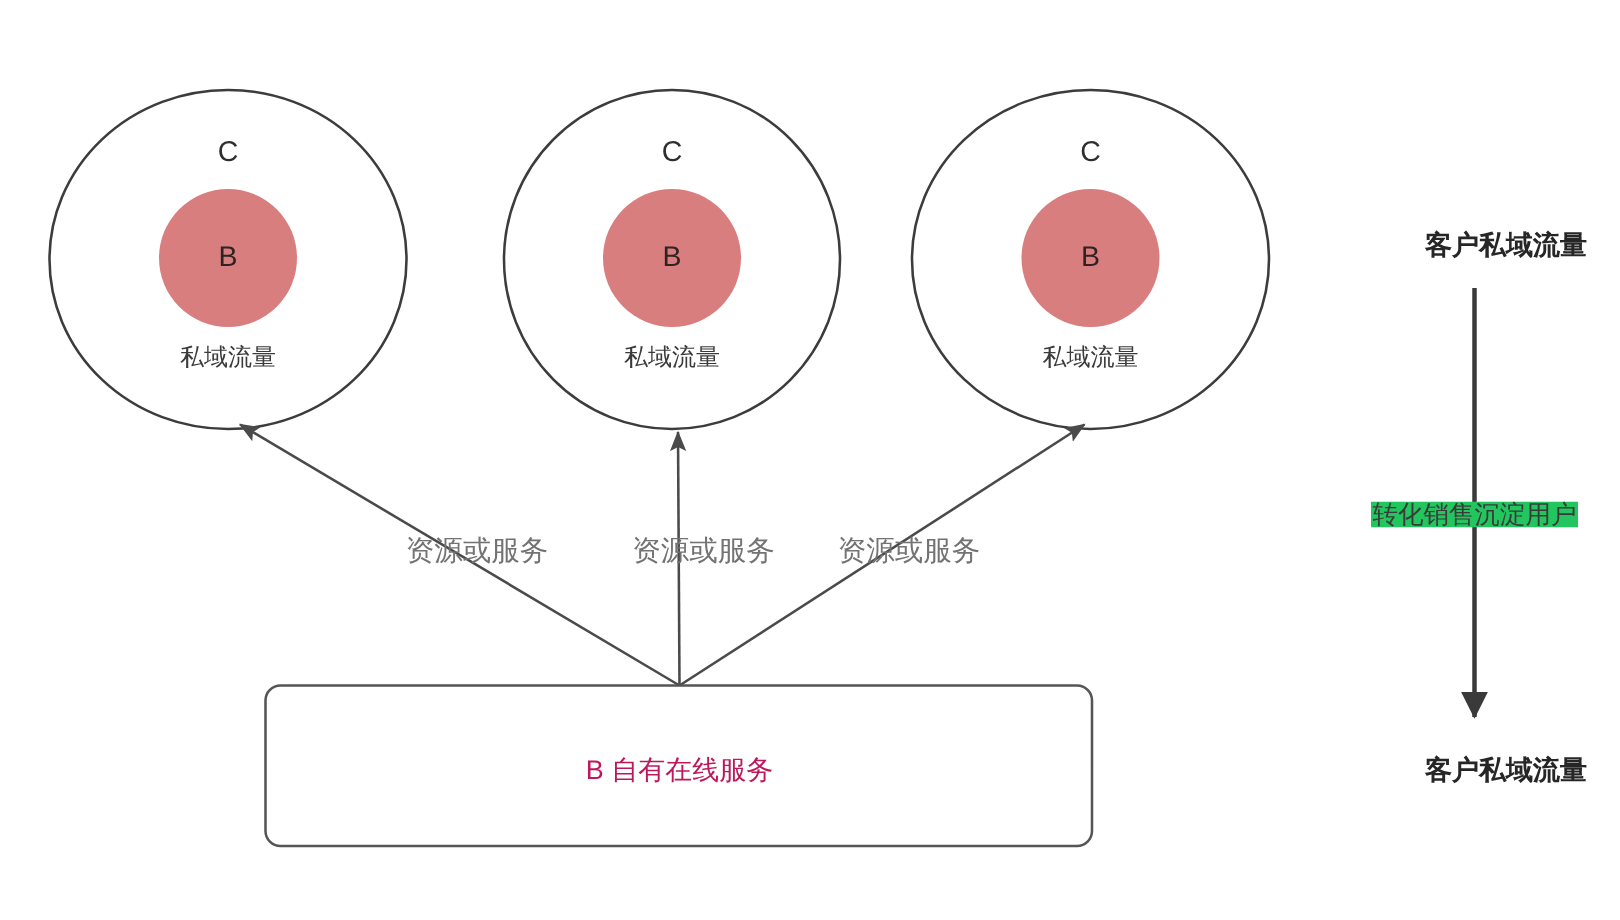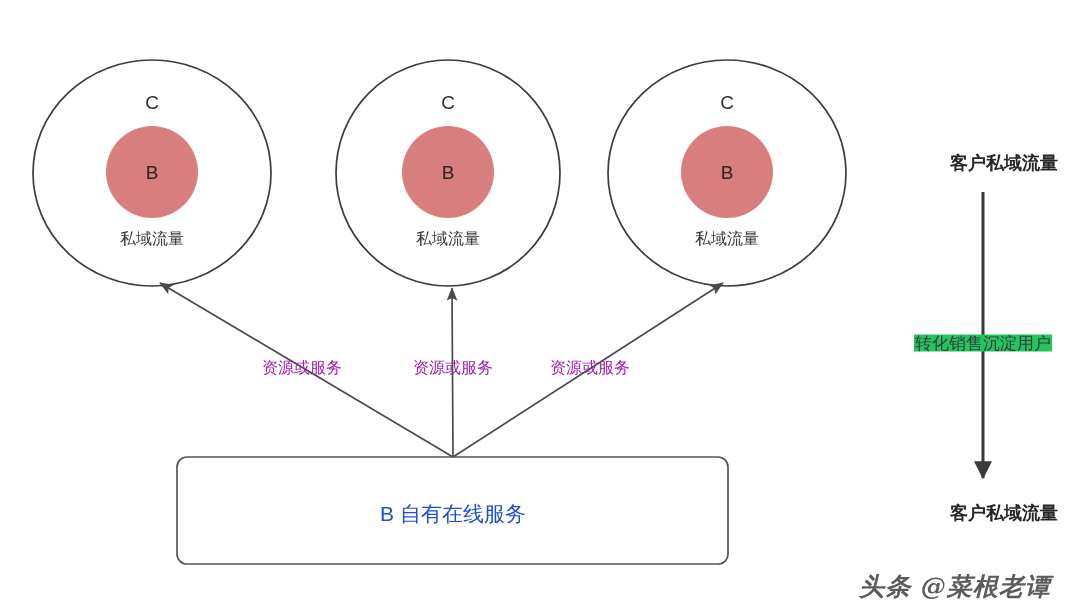--- a/index.html
+++ b/index.html
@@ -38,26 +38,27 @@
   }
   .label-b {
     font-size: 19px;
     color: #2e2222;
   }
   .label-private {
     font-size: 16px;
     color: #3a3a3a;
   }
   .label-edge {
-    font-size: 16px;
-    color: #a21caf;
+    font-size: 19px;
+    color: #737373;
+    margin-left: 16px;
   }
   .label-box {
-    font-size: 21px;
-    color: #1d4ed8;
+    font-size: 18px;
+    color: #be185d;
   }
   .label-side-bold {
     font-size: 18px;
     font-weight: bold;
     color: #262626;
     margin-left: 21px;
   }
   .label-side-mid {
     font-size: 17px;
     color: #3a3a3a;
@@ -124,15 +125,14 @@
   <div class="txt label-edge" id="edge-label-0" style="left: 302px; top: 368px;">资源或服务</div>
   <div class="txt label-edge" id="edge-label-1" style="left: 453px; top: 368px;">资源或服务</div>
   <div class="txt label-edge" id="edge-label-2" style="left: 590px; top: 368px;">资源或服务</div>
 
   <div class="txt label-box" id="service-box-label" style="left: 453px; top: 513px;">B 自有在线服务</div>
 
   <div class="txt label-side-bold" id="flow-top-label" style="left: 983px; top: 163px;">客户私域流量</div>
   <div class="txt label-side-mid" id="flow-middle-label" style="left: 983px; top: 343px;">转化销售沉淀用户</div>
   <div class="txt label-side-bold" id="flow-bottom-label" style="left: 983px; top: 513px;">客户私域流量</div>
 
-  <div class="watermark" id="watermark" style="left: 955px; top: 586px;">头条 @菜根老谭</div>
 
 </div>
 
 </body></html>

